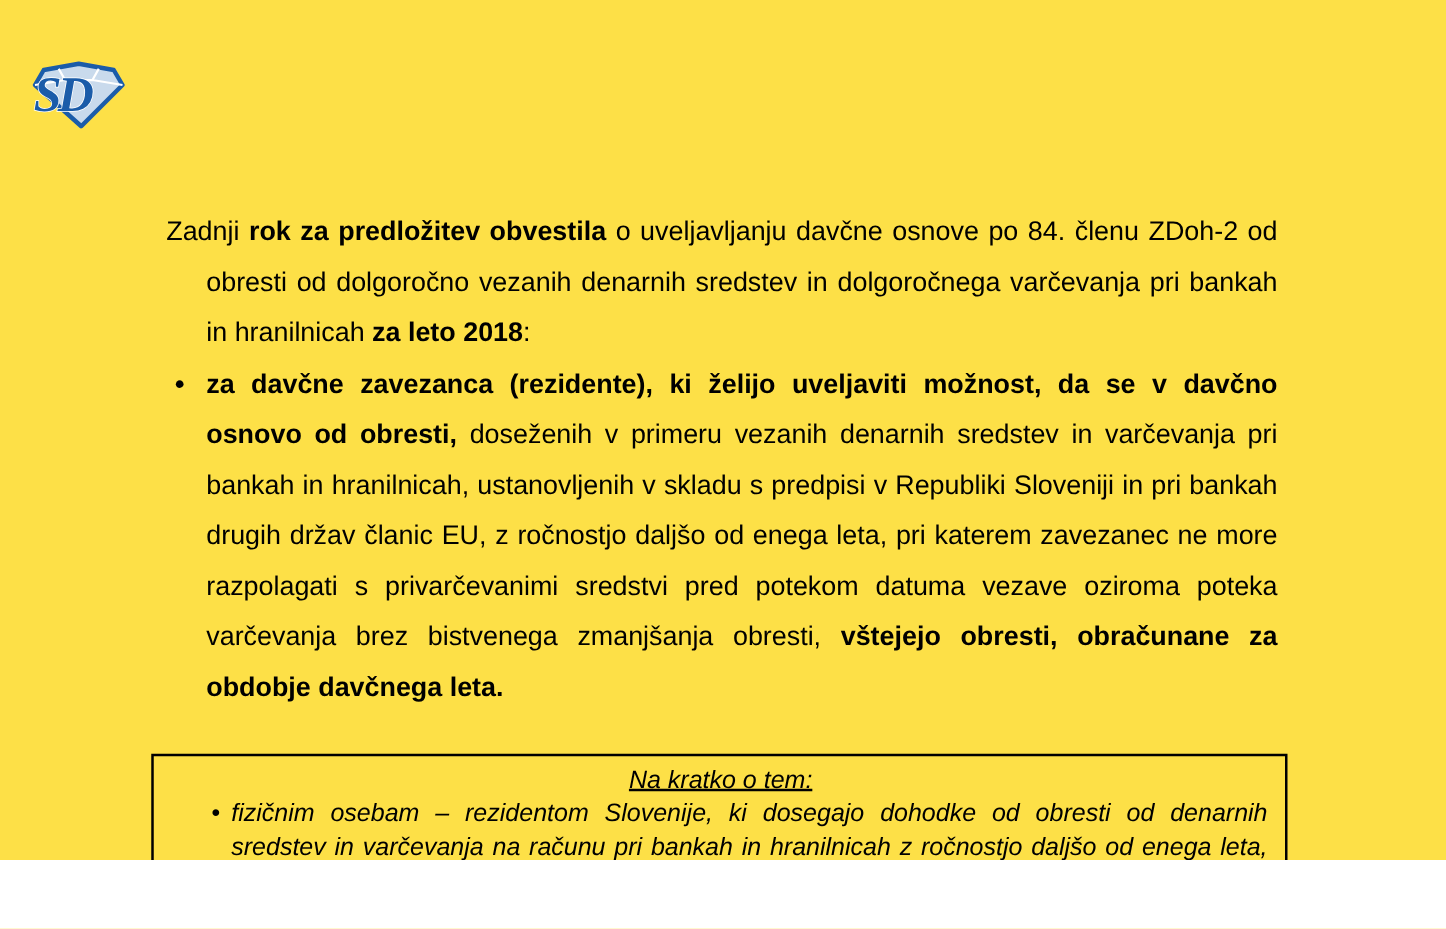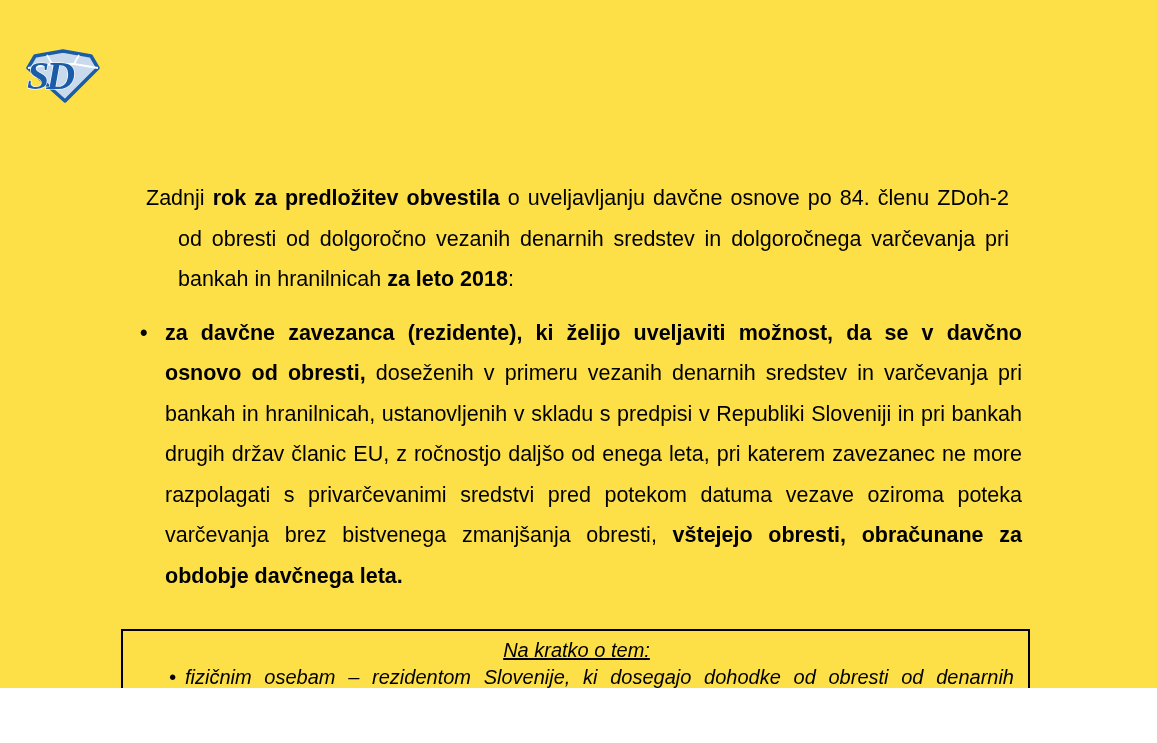--- a/index.html
+++ b/index.html
@@ -31,21 +31,21 @@
     position: absolute;
     left: 133px;
     top: 165px;
     width: 889px;
     font-size: 21.5px;
     line-height: 40.5px;
     text-align: justify;
   }
 
   .para-hanging {
-    margin: 13px;
+    margin: 0;
     padding-left: 32px;
     text-indent: -32px;
   }
 
   .bullet-item {
     position: relative;
     margin: 0;
     padding-left: 32px;
   }
   .bullet-item .bullet-marker {

